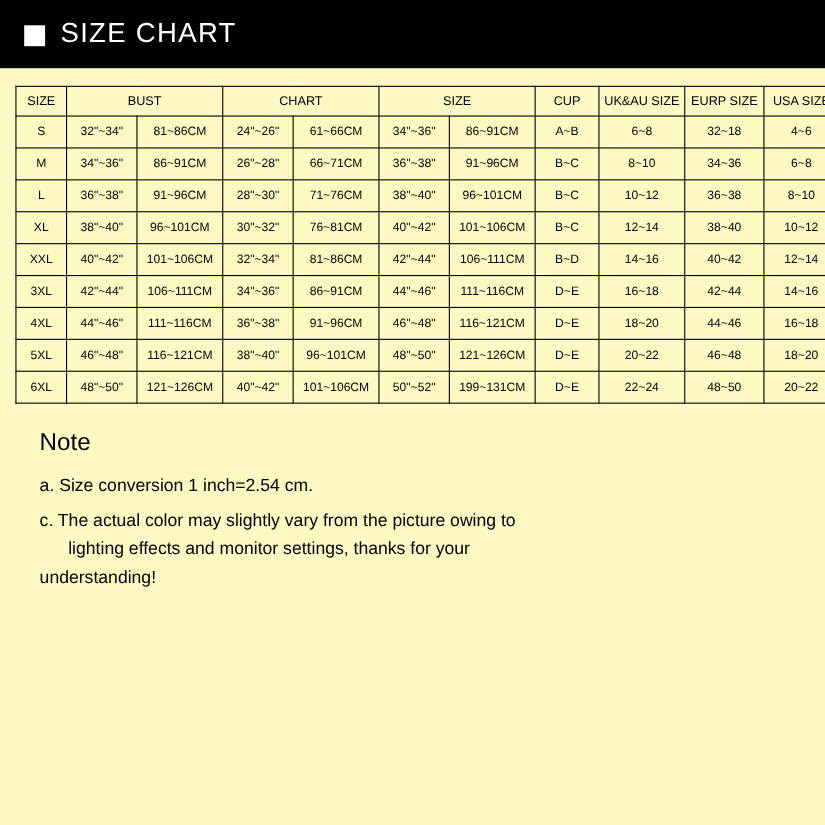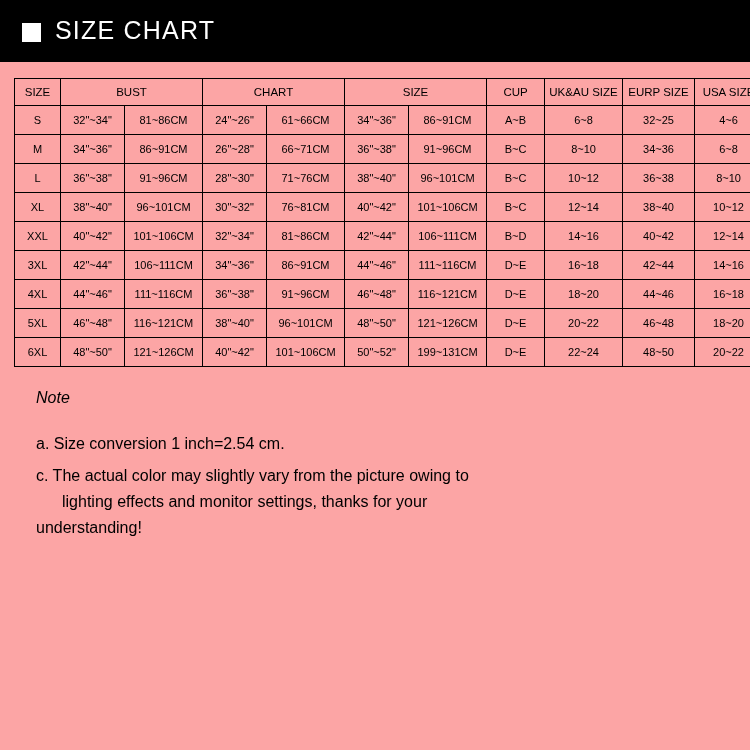--- a/index.html
+++ b/index.html
@@ -11,21 +11,21 @@
     height: 750px;
     background: #ffffff;
     font-family: "Liberation Sans", sans-serif;
     color: #000000;
     overflow: hidden;
   }
   .page {
     position: relative;
     width: 750px;
     height: 750px;
-    background: #fca5a5;
+    background: #fef9c3;
     box-sizing: border-box;
   }
 
   
   .header {
     position: relative;
     width: 750px;
     height: 62px;
     background: #000000;
     display: flex;
@@ -89,24 +89,23 @@
   col.c-uk    { width: 78px; }
   col.c-eur   { width: 72px; }
   col.c-usa   { width: 68px; }
 
   
   .notes {
     padding: 22px 30px 0 36px;
     box-sizing: border-box;
   }
   .note-title {
-    font-size: 16px;
-    margin-bottom: 24px;
+    font-size: 22px;
+    margin-bottom: 14px;
     color: #000;
-    font-style: italic;
   }
   .note-item {
     font-size: 16px;
     line-height: 1.62;
     color: #000;
     margin-bottom: 6px;
     display: block;
   }
   .note-item .marker {
     display: inline;
@@ -156,21 +155,21 @@
         <tr>
           <td>S</td>
           <td>32"~34"</td>
           <td>81~86CM</td>
           <td>24"~26"</td>
           <td>61~66CM</td>
           <td>34"~36"</td>
           <td>86~91CM</td>
           <td>A~B</td>
           <td>6~8</td>
-          <td>32~25</td>
+          <td>32~18</td>
           <td>4~6</td>
         </tr>
         <tr>
           <td>M</td>
           <td>34"~36"</td>
           <td>86~91CM</td>
           <td>26"~28"</td>
           <td>66~71CM</td>
           <td>36"~38"</td>
           <td>91~96CM</td>

